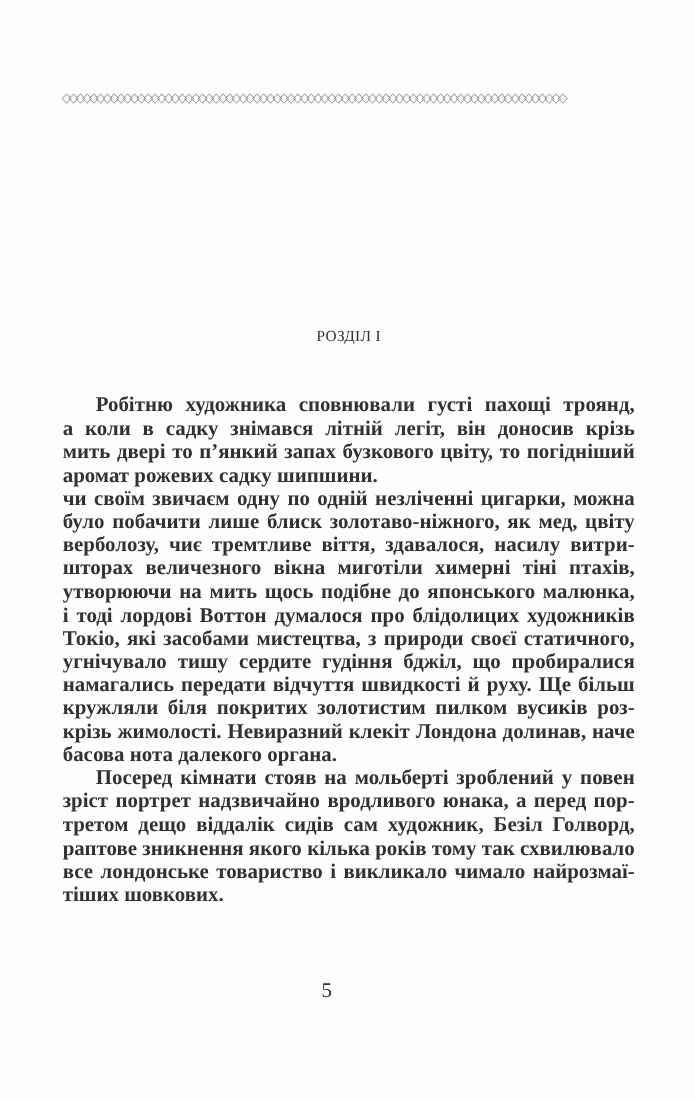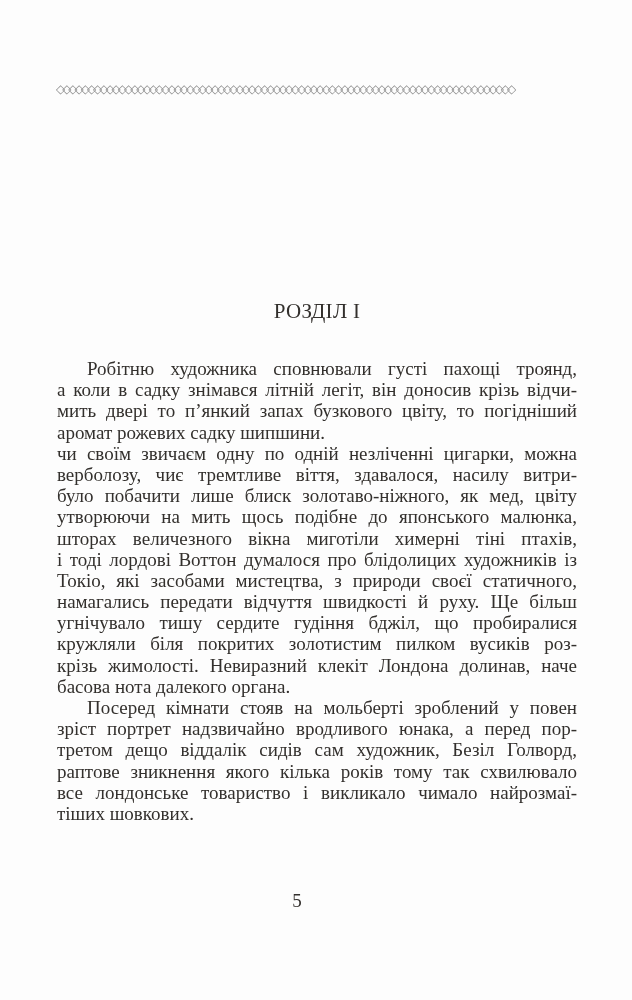--- a/index.html
+++ b/index.html
@@ -24,30 +24,31 @@
     font-family: "DejaVu Sans", sans-serif;
     font-size: 12px;
     line-height: 15px;
     letter-spacing: -3.05px;
     color: var(--ornament, #8d8d8d);
   }
   .chapter-heading {
     position: absolute;
     top: 299px; left: 57px; width: 520px;
     text-align: center;
-    font-size: 21px;
+    font-size: 14px;
     font-weight: normal;
     margin: 0;
     letter-spacing: 0.3px;
   }
   .body-text {
     position: absolute;
     top: 358px; left: 57px; width: 520px;
     font-size: 19px;
     line-height: 21.2px;
+    font-weight: bold;
   }
   .paragraph { margin: 0; }
   .text-line {
     text-align: justify;
     text-align-last: justify;
     height: 21.2px;
     overflow: hidden;
     box-sizing: border-box;
   }
   .text-line.first { padding-left: 30px; }
@@ -70,28 +71,28 @@
 
   <div class="body-text">
       <div class="paragraph">
         <div class="text-line first">Робітню художника сповнювали густі пахощі троянд,</div>
         <div class="text-line">а коли в садку знімався літній легіт, він доносив крізь відчи-</div>
         <div class="text-line">мить двері то п’янкий запах бузкового цвіту, то погідніший</div>
         <div class="text-line last">аромат рожевих садку шипшини.</div>
       </div>
       <div class="paragraph">
         <div class="text-line">чи своїм звичаєм одну по одній незліченні цигарки, можна</div>
+        <div class="text-line">було побачити лише блиск золотаво-ніжного, як мед, цвіту</div>
         <div class="text-line">верболозу, чиє тремтливе віття, здавалося, насилу витри-</div>
-        <div class="text-line">було побачити лише блиск золотаво-ніжного, як мед, цвіту</div>
+        <div class="text-line">шторах величезного вікна миготіли химерні тіні птахів,</div>
         <div class="text-line">утворюючи на мить щось подібне до японського малюнка,</div>
-        <div class="text-line">шторах величезного вікна миготіли химерні тіні птахів,</div>
         <div class="text-line">і тоді лордові Воттон думалося про блідолицих художників із</div>
         <div class="text-line">Токіо, які засобами мистецтва, з природи своєї статичного,</div>
+        <div class="text-line">угнічувало тишу сердите гудіння бджіл, що пробиралися</div>
         <div class="text-line">намагались передати відчуття швидкості й руху. Ще більш</div>
-        <div class="text-line">угнічувало тишу сердите гудіння бджіл, що пробиралися</div>
         <div class="text-line">кружляли біля покритих золотистим пилком вусиків роз-</div>
         <div class="text-line">крізь жимолості. Невиразний клекіт Лондона долинав, наче</div>
         <div class="text-line last">басова нота далекого органа.</div>
       </div>
       <div class="paragraph">
         <div class="text-line first">Посеред кімнати стояв на мольберті зроблений у повен</div>
         <div class="text-line">зріст портрет надзвичайно вродливого юнака, а перед пор-</div>
         <div class="text-line">третом дещо віддалік сидів сам художник, Безіл Голворд,</div>
         <div class="text-line">раптове зникнення якого кілька років тому так схвилювало</div>
         <div class="text-line">все лондонське товариство і викликало чимало найрозмаї-</div>

